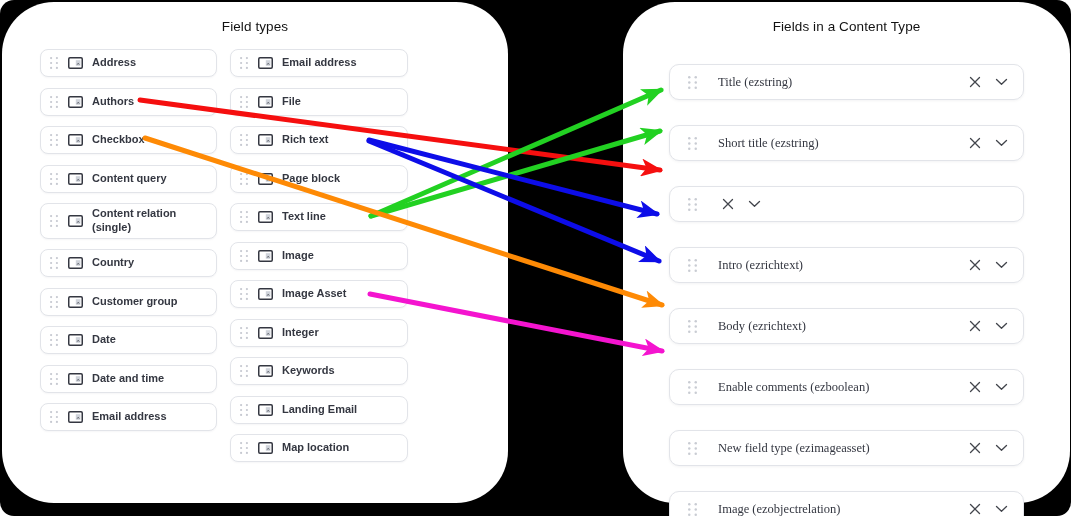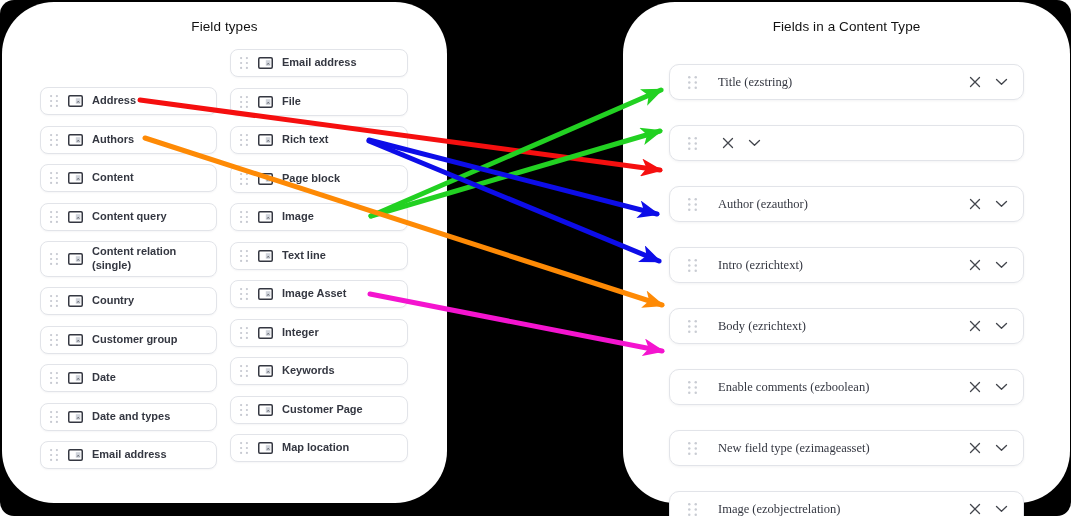--- a/index.html
+++ b/index.html
@@ -1,28 +1,28 @@
 <!DOCTYPE html>
 <html><head>
 <meta charset="utf-8">
 <style>
   * { margin: 0; padding: 0; box-sizing: border-box; }
   html, body { width: 1071px; height: 516px; background: #ffffff; font-family: "Liberation Sans", "DejaVu Sans", sans-serif; }
   .stage { position: relative; width: 1071px; height: 516px; background: #000000; border-radius: 14px; overflow: hidden; }
 
   .panel { position: absolute; top: 2px; height: 501px; background: #ffffff; border-radius: 52px; }
-  .panel-left  { left: 2px;   width: 445px; }
+  .panel-left  { left: 2px;   width: 506px; }
   .panel-right { left: 623px; width: 447px; }
 
   .panel-title { text-align: center; margin-top: 17px; font-size: 13.5px; color: #121212; letter-spacing: .1px; }
 
   
   .columns { position: absolute; left: 38px; top: 47px; display: flex; gap: 13px; }
   .col { display: flex; flex-direction: column; row-gap: 10.5px; }
-  .col-1 { width: 177px; margin-top: 38px; }
+  .col-1 { width: 177px; }
   .col-2 { width: 178px; }
   .chip {
     min-height: 28px; background: #fff; border: 1px solid #e2e4e9; border-radius: 8px;
     display: flex; align-items: center; padding: 3px 8px 3px 9px; gap: 0;
     box-shadow: 0 1px 2px rgba(20,20,40,.04);
   }
   .chip .grip { flex: 0 0 auto; width: 8px; display: flex; margin-right: 10px; }
   .chip .ficon { flex: 0 0 auto; margin-right: 9px; display: flex; }
   .chip .lbl { font-size: 11px; font-weight: 700; color: #343741; line-height: 1.25; }
 
@@ -100,21 +100,21 @@
                 <circle cx="6.9" cy="10.9" r="1.1" fill="#c6c9d1"></circle>
               </svg>
             </span>
             <span class="ficon">
               <svg width="15" height="12" viewBox="0 0 15 12">
                 <rect x="0.75" y="0.75" width="13.5" height="10.5" rx="1.2" fill="#ffffff" stroke="#343741" stroke-width="1.5"></rect>
                 <rect x="7.8" y="3.2" width="4.6" height="5.6" fill="#cfd3da"></rect>
                 <path d="M9.2 7.6 q1 -2.6 2 0" stroke="#4b4e57" stroke-width="0.9" fill="none"></path>
               </svg>
             </span>
-            <span class="lbl">Content</span>
+            <span class="lbl">Checkbox</span>
           </div>
           <div class="chip">
             <span class="grip">
               <svg width="8" height="12" viewBox="0 0 8 12">
                 <circle cx="1.1" cy="1.1" r="1.1" fill="#c6c9d1"></circle>
                 <circle cx="6.9" cy="1.1" r="1.1" fill="#c6c9d1"></circle>
                 <circle cx="1.1" cy="6" r="1.1" fill="#c6c9d1"></circle>
                 <circle cx="6.9" cy="6" r="1.1" fill="#c6c9d1"></circle>
                 <circle cx="1.1" cy="10.9" r="1.1" fill="#c6c9d1"></circle>
                 <circle cx="6.9" cy="10.9" r="1.1" fill="#c6c9d1"></circle>
@@ -220,21 +220,21 @@
                 <circle cx="6.9" cy="10.9" r="1.1" fill="#c6c9d1"></circle>
               </svg>
             </span>
             <span class="ficon">
               <svg width="15" height="12" viewBox="0 0 15 12">
                 <rect x="0.75" y="0.75" width="13.5" height="10.5" rx="1.2" fill="#ffffff" stroke="#343741" stroke-width="1.5"></rect>
                 <rect x="7.8" y="3.2" width="4.6" height="5.6" fill="#cfd3da"></rect>
                 <path d="M9.2 7.6 q1 -2.6 2 0" stroke="#4b4e57" stroke-width="0.9" fill="none"></path>
               </svg>
             </span>
-            <span class="lbl">Date and types</span>
+            <span class="lbl">Date and time</span>
           </div>
           <div class="chip">
             <span class="grip">
               <svg width="8" height="12" viewBox="0 0 8 12">
                 <circle cx="1.1" cy="1.1" r="1.1" fill="#c6c9d1"></circle>
                 <circle cx="6.9" cy="1.1" r="1.1" fill="#c6c9d1"></circle>
                 <circle cx="1.1" cy="6" r="1.1" fill="#c6c9d1"></circle>
                 <circle cx="6.9" cy="6" r="1.1" fill="#c6c9d1"></circle>
                 <circle cx="1.1" cy="10.9" r="1.1" fill="#c6c9d1"></circle>
                 <circle cx="6.9" cy="10.9" r="1.1" fill="#c6c9d1"></circle>
@@ -342,60 +342,60 @@
                 <circle cx="6.9" cy="10.9" r="1.1" fill="#c6c9d1"></circle>
               </svg>
             </span>
             <span class="ficon">
               <svg width="15" height="12" viewBox="0 0 15 12">
                 <rect x="0.75" y="0.75" width="13.5" height="10.5" rx="1.2" fill="#ffffff" stroke="#343741" stroke-width="1.5"></rect>
                 <rect x="7.8" y="3.2" width="4.6" height="5.6" fill="#cfd3da"></rect>
                 <path d="M9.2 7.6 q1 -2.6 2 0" stroke="#4b4e57" stroke-width="0.9" fill="none"></path>
               </svg>
             </span>
+            <span class="lbl">Text line</span>
+          </div>
+          <div class="chip">
+            <span class="grip">
+              <svg width="8" height="12" viewBox="0 0 8 12">
+                <circle cx="1.1" cy="1.1" r="1.1" fill="#c6c9d1"></circle>
+                <circle cx="6.9" cy="1.1" r="1.1" fill="#c6c9d1"></circle>
+                <circle cx="1.1" cy="6" r="1.1" fill="#c6c9d1"></circle>
+                <circle cx="6.9" cy="6" r="1.1" fill="#c6c9d1"></circle>
+                <circle cx="1.1" cy="10.9" r="1.1" fill="#c6c9d1"></circle>
+                <circle cx="6.9" cy="10.9" r="1.1" fill="#c6c9d1"></circle>
+              </svg>
+            </span>
+            <span class="ficon">
+              <svg width="15" height="12" viewBox="0 0 15 12">
+                <rect x="0.75" y="0.75" width="13.5" height="10.5" rx="1.2" fill="#ffffff" stroke="#343741" stroke-width="1.5"></rect>
+                <rect x="7.8" y="3.2" width="4.6" height="5.6" fill="#cfd3da"></rect>
+                <path d="M9.2 7.6 q1 -2.6 2 0" stroke="#4b4e57" stroke-width="0.9" fill="none"></path>
+              </svg>
+            </span>
             <span class="lbl">Image</span>
           </div>
           <div class="chip">
             <span class="grip">
               <svg width="8" height="12" viewBox="0 0 8 12">
                 <circle cx="1.1" cy="1.1" r="1.1" fill="#c6c9d1"></circle>
                 <circle cx="6.9" cy="1.1" r="1.1" fill="#c6c9d1"></circle>
                 <circle cx="1.1" cy="6" r="1.1" fill="#c6c9d1"></circle>
                 <circle cx="6.9" cy="6" r="1.1" fill="#c6c9d1"></circle>
                 <circle cx="1.1" cy="10.9" r="1.1" fill="#c6c9d1"></circle>
                 <circle cx="6.9" cy="10.9" r="1.1" fill="#c6c9d1"></circle>
               </svg>
             </span>
             <span class="ficon">
               <svg width="15" height="12" viewBox="0 0 15 12">
                 <rect x="0.75" y="0.75" width="13.5" height="10.5" rx="1.2" fill="#ffffff" stroke="#343741" stroke-width="1.5"></rect>
                 <rect x="7.8" y="3.2" width="4.6" height="5.6" fill="#cfd3da"></rect>
                 <path d="M9.2 7.6 q1 -2.6 2 0" stroke="#4b4e57" stroke-width="0.9" fill="none"></path>
               </svg>
             </span>
-            <span class="lbl">Text line</span>
-          </div>
-          <div class="chip">
-            <span class="grip">
-              <svg width="8" height="12" viewBox="0 0 8 12">
-                <circle cx="1.1" cy="1.1" r="1.1" fill="#c6c9d1"></circle>
-                <circle cx="6.9" cy="1.1" r="1.1" fill="#c6c9d1"></circle>
-                <circle cx="1.1" cy="6" r="1.1" fill="#c6c9d1"></circle>
-                <circle cx="6.9" cy="6" r="1.1" fill="#c6c9d1"></circle>
-                <circle cx="1.1" cy="10.9" r="1.1" fill="#c6c9d1"></circle>
-                <circle cx="6.9" cy="10.9" r="1.1" fill="#c6c9d1"></circle>
-              </svg>
-            </span>
-            <span class="ficon">
-              <svg width="15" height="12" viewBox="0 0 15 12">
-                <rect x="0.75" y="0.75" width="13.5" height="10.5" rx="1.2" fill="#ffffff" stroke="#343741" stroke-width="1.5"></rect>
-                <rect x="7.8" y="3.2" width="4.6" height="5.6" fill="#cfd3da"></rect>
-                <path d="M9.2 7.6 q1 -2.6 2 0" stroke="#4b4e57" stroke-width="0.9" fill="none"></path>
-              </svg>
-            </span>
             <span class="lbl">Image Asset</span>
           </div>
           <div class="chip">
             <span class="grip">
               <svg width="8" height="12" viewBox="0 0 8 12">
                 <circle cx="1.1" cy="1.1" r="1.1" fill="#c6c9d1"></circle>
                 <circle cx="6.9" cy="1.1" r="1.1" fill="#c6c9d1"></circle>
                 <circle cx="1.1" cy="6" r="1.1" fill="#c6c9d1"></circle>
                 <circle cx="6.9" cy="6" r="1.1" fill="#c6c9d1"></circle>
                 <circle cx="1.1" cy="10.9" r="1.1" fill="#c6c9d1"></circle>
@@ -442,21 +442,21 @@
                 <circle cx="6.9" cy="10.9" r="1.1" fill="#c6c9d1"></circle>
               </svg>
             </span>
             <span class="ficon">
               <svg width="15" height="12" viewBox="0 0 15 12">
                 <rect x="0.75" y="0.75" width="13.5" height="10.5" rx="1.2" fill="#ffffff" stroke="#343741" stroke-width="1.5"></rect>
                 <rect x="7.8" y="3.2" width="4.6" height="5.6" fill="#cfd3da"></rect>
                 <path d="M9.2 7.6 q1 -2.6 2 0" stroke="#4b4e57" stroke-width="0.9" fill="none"></path>
               </svg>
             </span>
-            <span class="lbl">Customer Page</span>
+            <span class="lbl">Landing Email</span>
           </div>
           <div class="chip">
             <span class="grip">
               <svg width="8" height="12" viewBox="0 0 8 12">
                 <circle cx="1.1" cy="1.1" r="1.1" fill="#c6c9d1"></circle>
                 <circle cx="6.9" cy="1.1" r="1.1" fill="#c6c9d1"></circle>
                 <circle cx="1.1" cy="6" r="1.1" fill="#c6c9d1"></circle>
                 <circle cx="6.9" cy="6" r="1.1" fill="#c6c9d1"></circle>
                 <circle cx="1.1" cy="10.9" r="1.1" fill="#c6c9d1"></circle>
                 <circle cx="6.9" cy="10.9" r="1.1" fill="#c6c9d1"></circle>
@@ -505,43 +505,43 @@
           <span class="grip">
             <svg width="9" height="13" viewBox="0 0 9 13">
               <circle cx="1.25" cy="1.25" r="1.25" fill="#c9ccd3"></circle>
               <circle cx="7.75" cy="1.25" r="1.25" fill="#c9ccd3"></circle>
               <circle cx="1.25" cy="6.5" r="1.25" fill="#c9ccd3"></circle>
               <circle cx="7.75" cy="6.5" r="1.25" fill="#c9ccd3"></circle>
               <circle cx="1.25" cy="11.75" r="1.25" fill="#c9ccd3"></circle>
               <circle cx="7.75" cy="11.75" r="1.25" fill="#c9ccd3"></circle>
             </svg>
           </span>
-          <button class="icon-btn">
-            <svg width="12" height="12" viewBox="0 0 12 12">
-              <path d="M1.5 1.5 L10.5 10.5 M10.5 1.5 L1.5 10.5" stroke="#42454c" stroke-width="1.3" stroke-linecap="round"></path>
-            </svg>
-          </button>
-          <button class="icon-btn">
-            <svg width="13" height="8" viewBox="0 0 13 8">
-              <path d="M1.5 1.5 L6.5 6.3 L11.5 1.5" stroke="#42454c" stroke-width="1.3" fill="none" stroke-linecap="round" stroke-linejoin="round"></path>
-            </svg>
-          </button>
-        </div>
-        <div class="frow">
-          <span class="grip">
-            <svg width="9" height="13" viewBox="0 0 9 13">
-              <circle cx="1.25" cy="1.25" r="1.25" fill="#c9ccd3"></circle>
-              <circle cx="7.75" cy="1.25" r="1.25" fill="#c9ccd3"></circle>
-              <circle cx="1.25" cy="6.5" r="1.25" fill="#c9ccd3"></circle>
-              <circle cx="7.75" cy="6.5" r="1.25" fill="#c9ccd3"></circle>
-              <circle cx="1.25" cy="11.75" r="1.25" fill="#c9ccd3"></circle>
-              <circle cx="7.75" cy="11.75" r="1.25" fill="#c9ccd3"></circle>
-            </svg>
-          </span>
-          <span class="lbl">Author (ezauthor)</span>
+          <span class="lbl">Short title (ezstring)</span>
+          <button class="icon-btn">
+            <svg width="12" height="12" viewBox="0 0 12 12">
+              <path d="M1.5 1.5 L10.5 10.5 M10.5 1.5 L1.5 10.5" stroke="#42454c" stroke-width="1.3" stroke-linecap="round"></path>
+            </svg>
+          </button>
+          <button class="icon-btn">
+            <svg width="13" height="8" viewBox="0 0 13 8">
+              <path d="M1.5 1.5 L6.5 6.3 L11.5 1.5" stroke="#42454c" stroke-width="1.3" fill="none" stroke-linecap="round" stroke-linejoin="round"></path>
+            </svg>
+          </button>
+        </div>
+        <div class="frow">
+          <span class="grip">
+            <svg width="9" height="13" viewBox="0 0 9 13">
+              <circle cx="1.25" cy="1.25" r="1.25" fill="#c9ccd3"></circle>
+              <circle cx="7.75" cy="1.25" r="1.25" fill="#c9ccd3"></circle>
+              <circle cx="1.25" cy="6.5" r="1.25" fill="#c9ccd3"></circle>
+              <circle cx="7.75" cy="6.5" r="1.25" fill="#c9ccd3"></circle>
+              <circle cx="1.25" cy="11.75" r="1.25" fill="#c9ccd3"></circle>
+              <circle cx="7.75" cy="11.75" r="1.25" fill="#c9ccd3"></circle>
+            </svg>
+          </span>
           <button class="icon-btn">
             <svg width="12" height="12" viewBox="0 0 12 12">
               <path d="M1.5 1.5 L10.5 10.5 M10.5 1.5 L1.5 10.5" stroke="#42454c" stroke-width="1.3" stroke-linecap="round"></path>
             </svg>
           </button>
           <button class="icon-btn">
             <svg width="13" height="8" viewBox="0 0 13 8">
               <path d="M1.5 1.5 L6.5 6.3 L11.5 1.5" stroke="#42454c" stroke-width="1.3" fill="none" stroke-linecap="round" stroke-linejoin="round"></path>
             </svg>
           </button>

